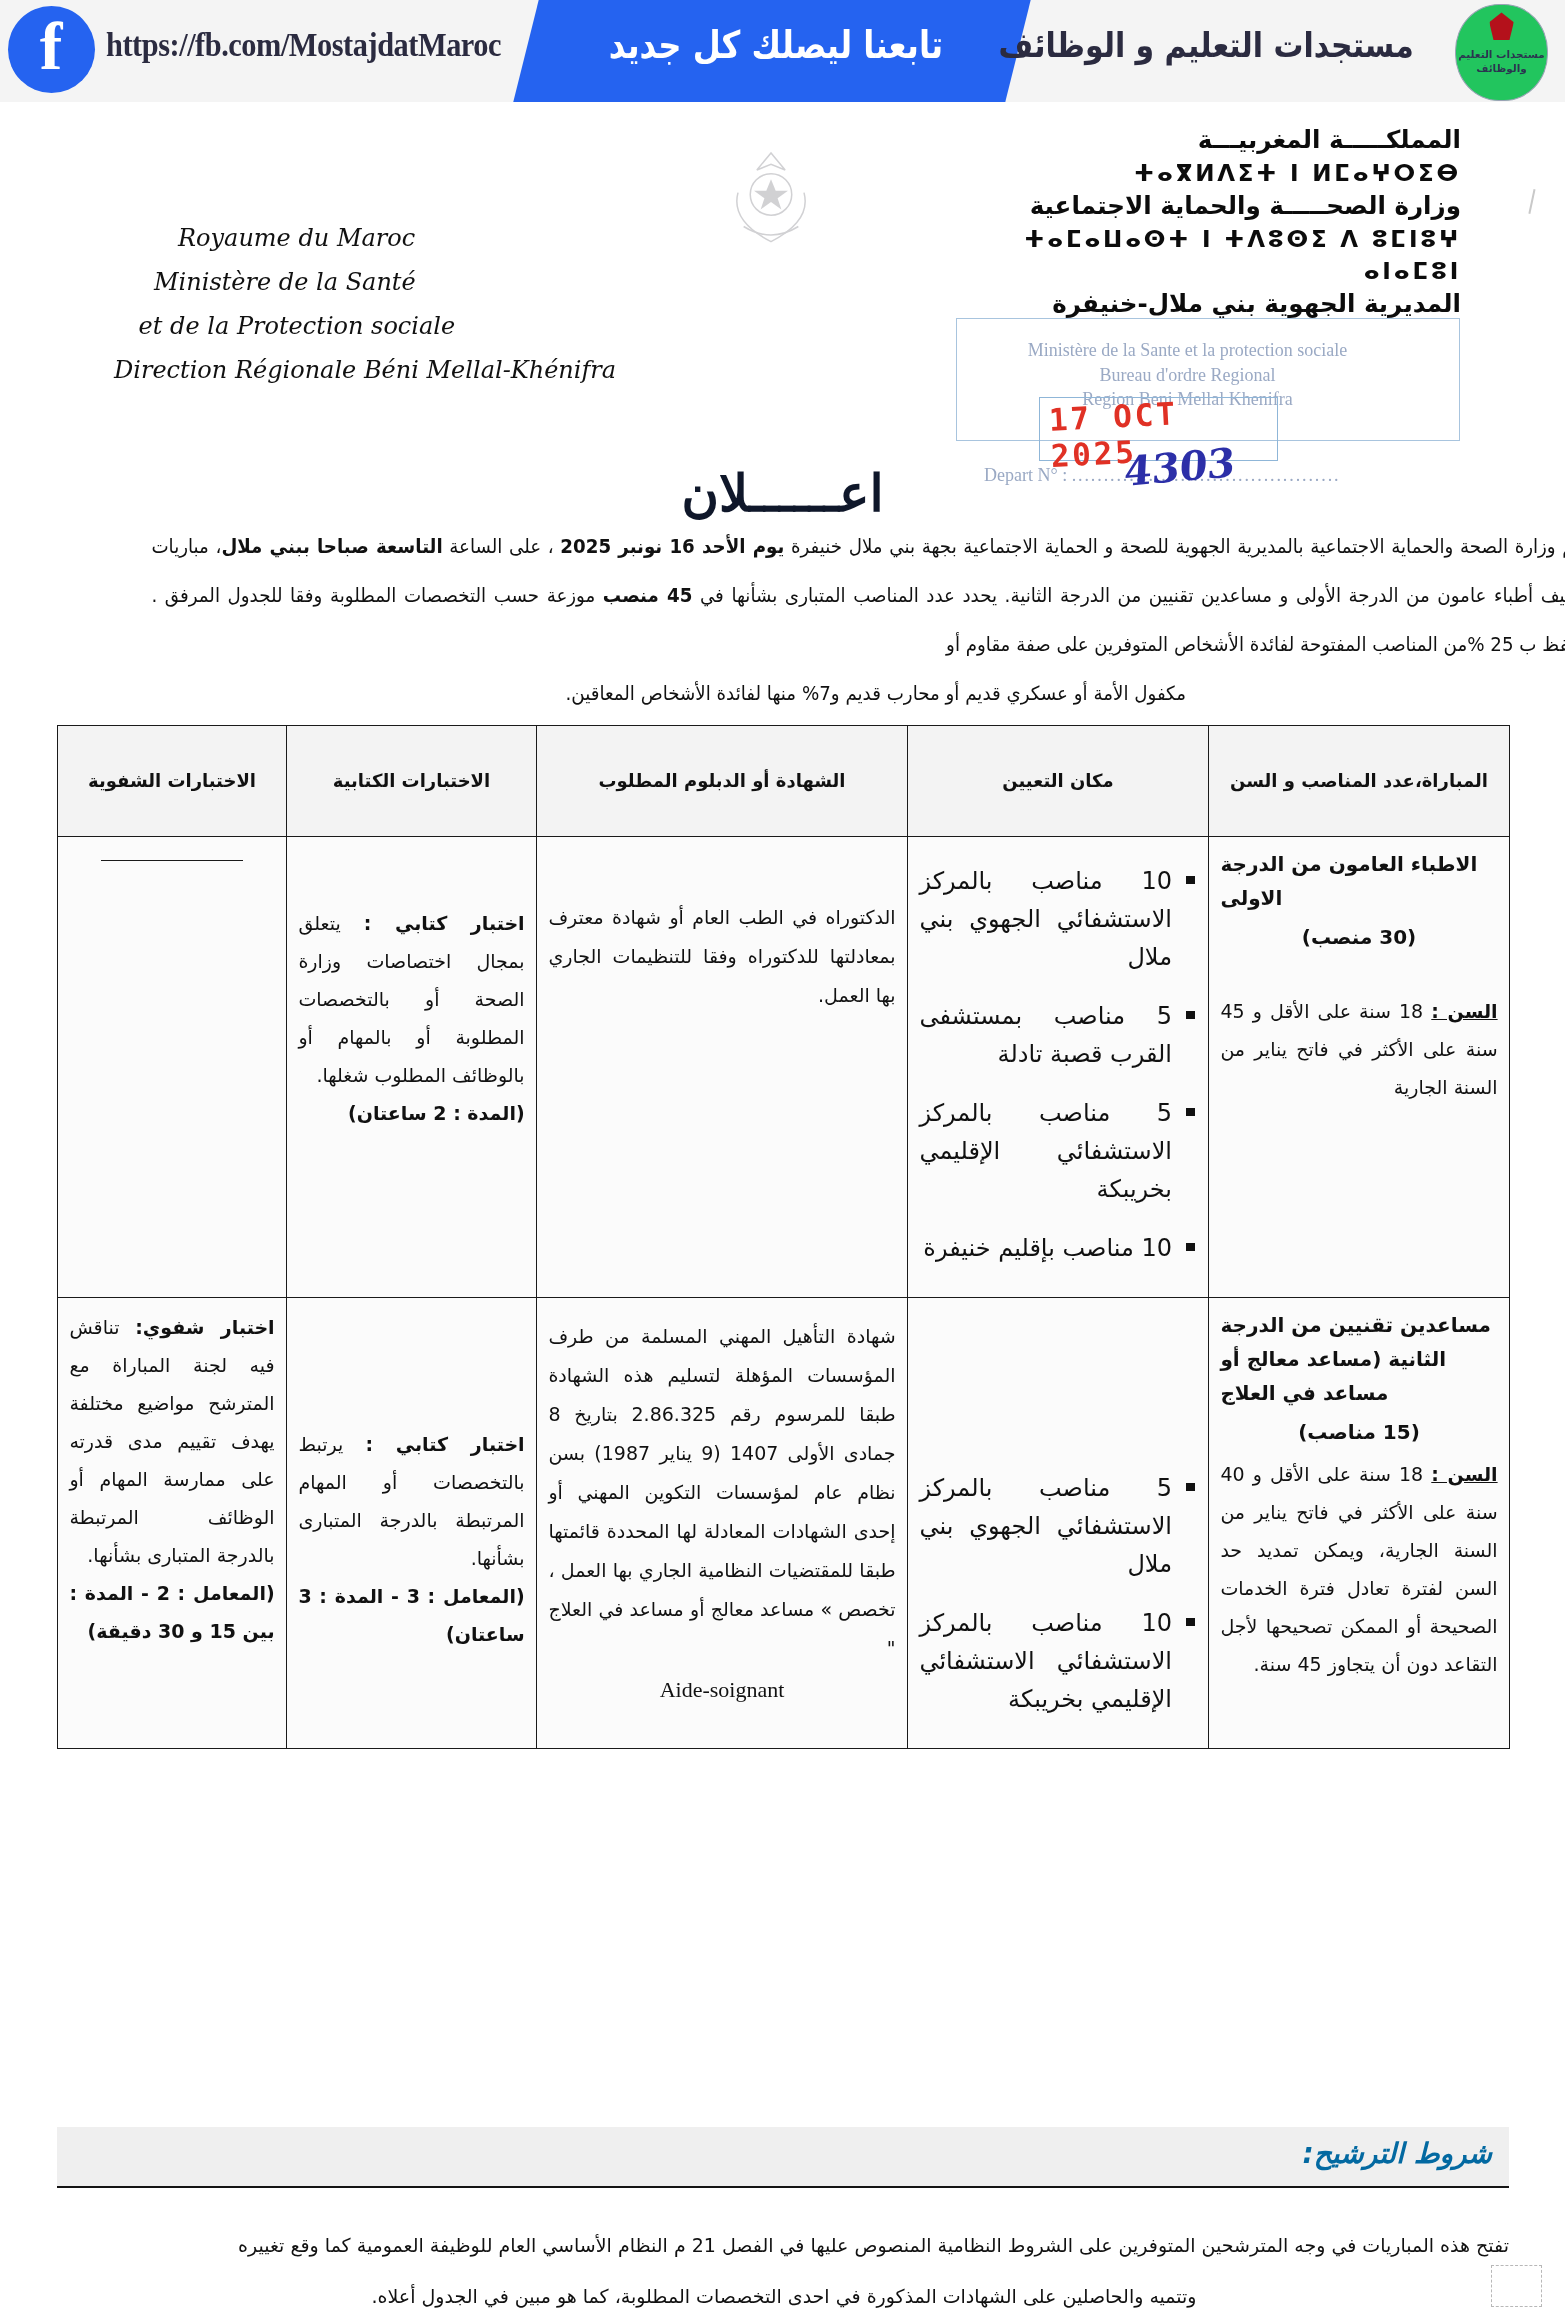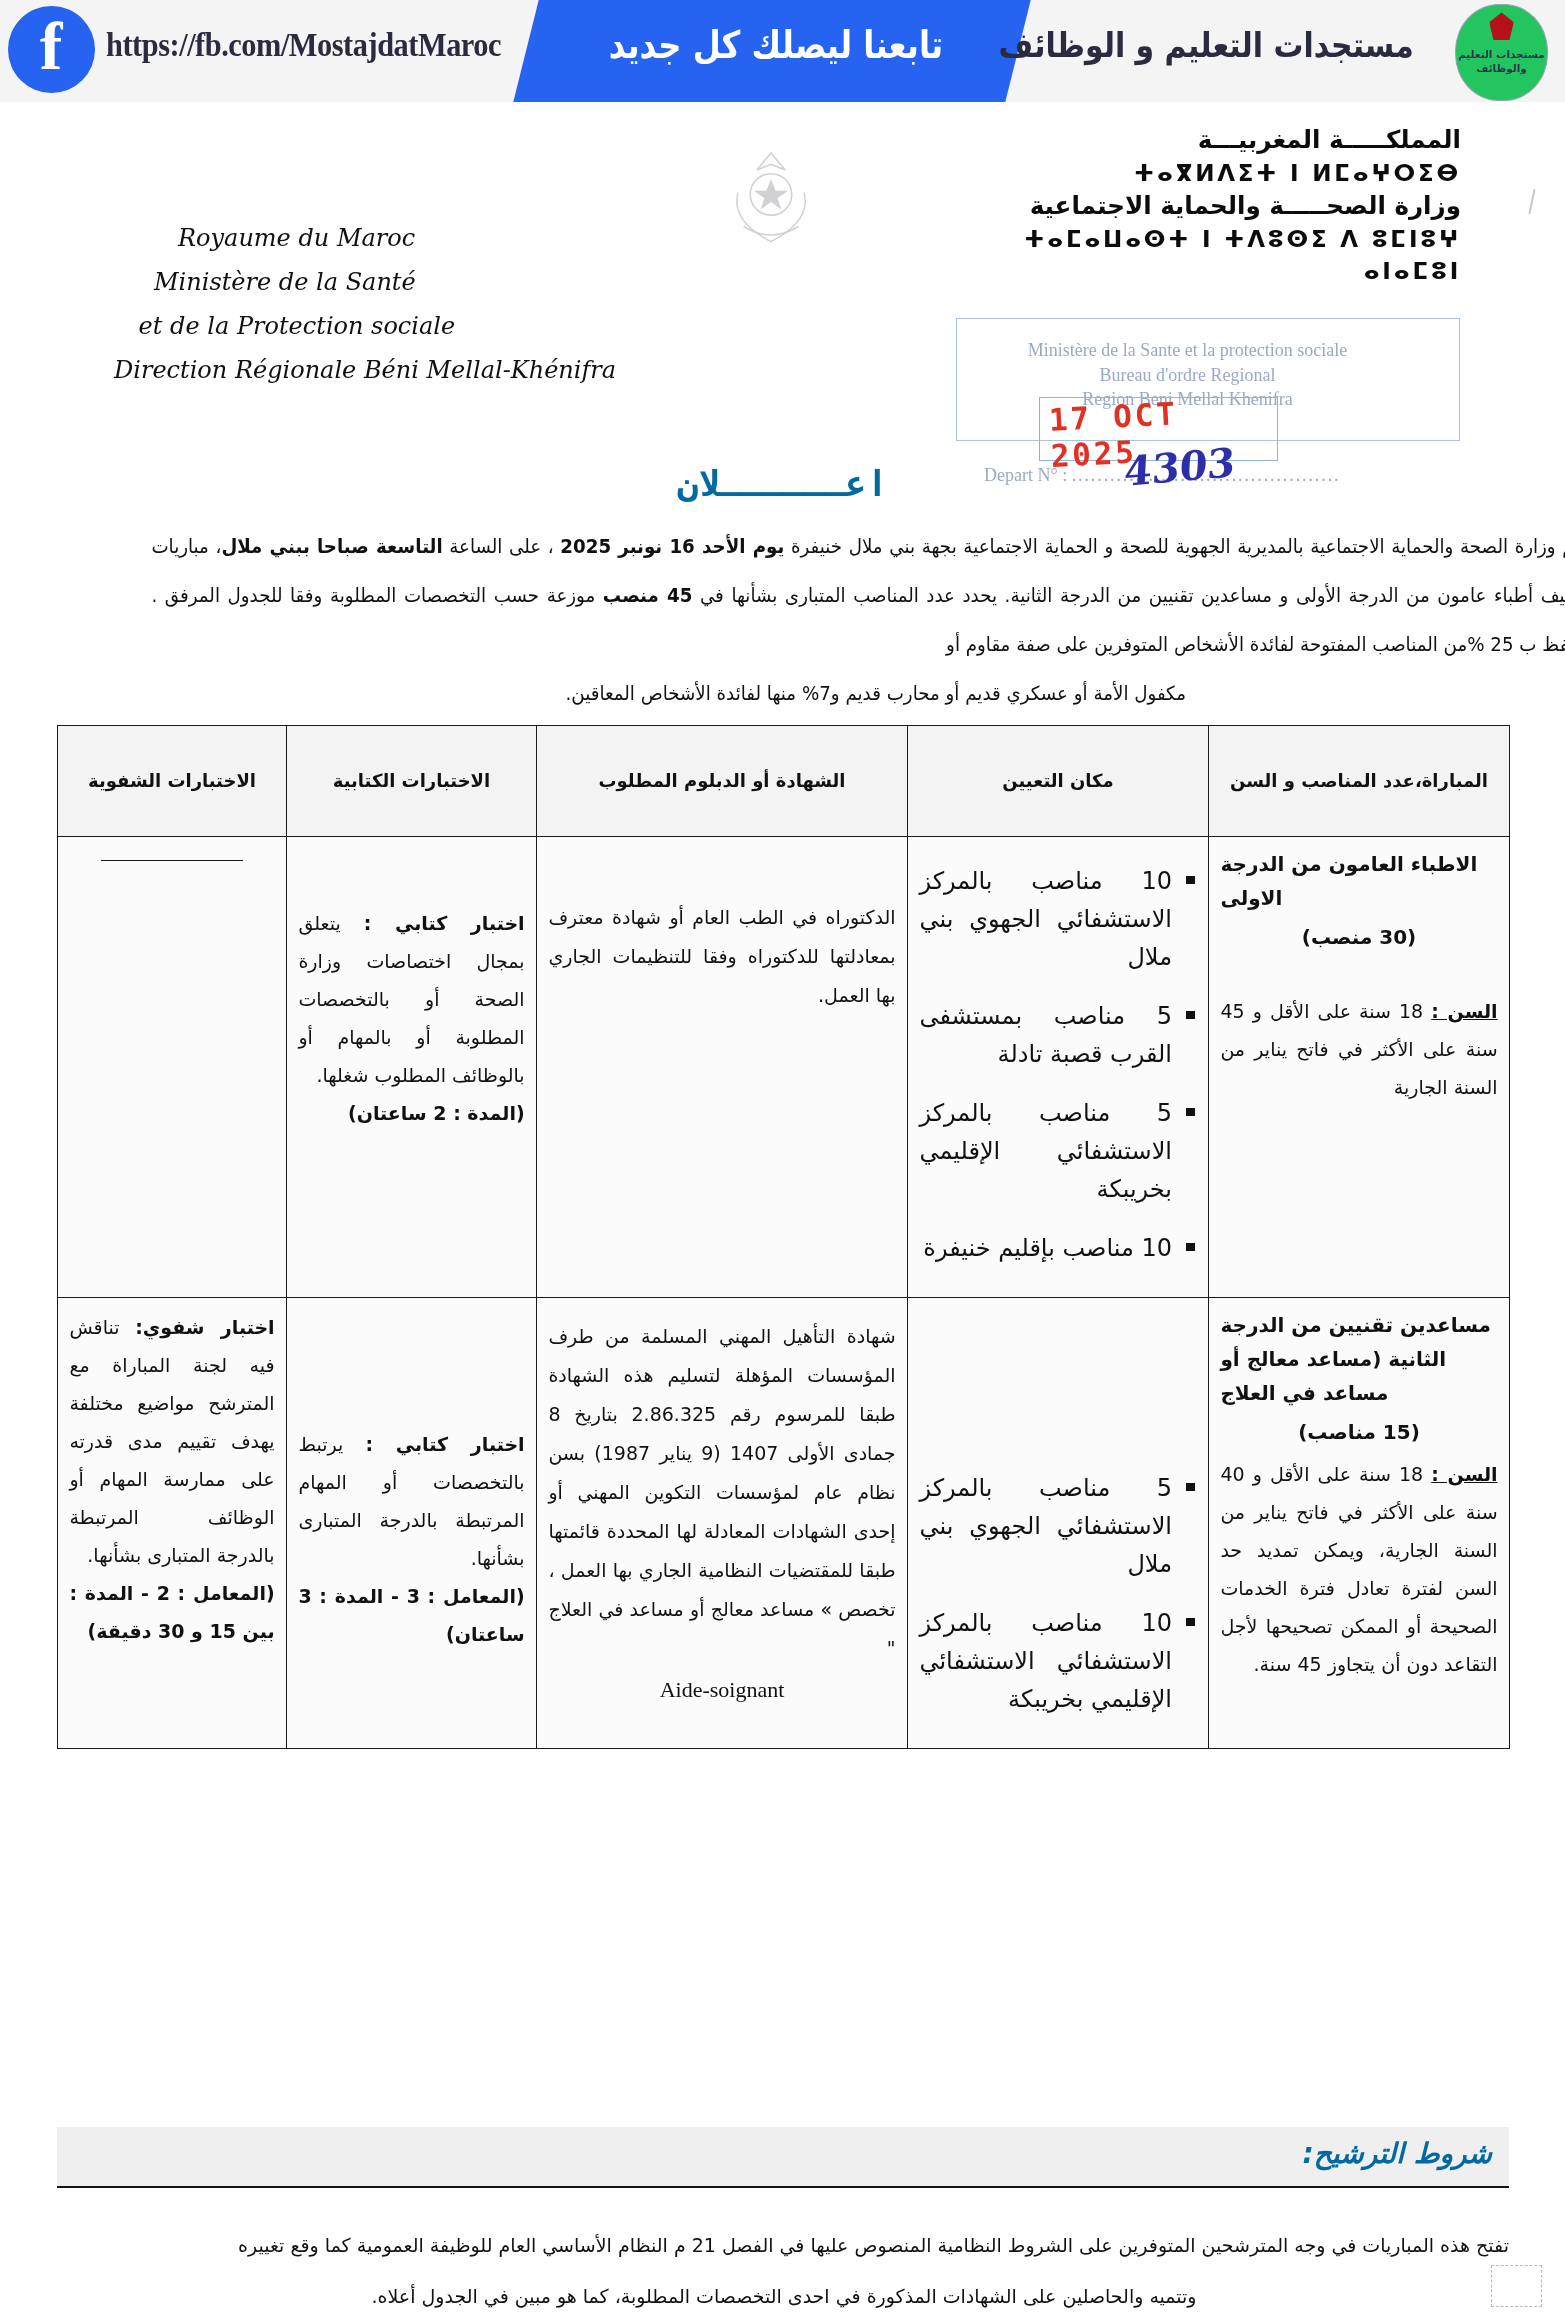--- a/index.html
+++ b/index.html
@@ -220,24 +220,24 @@
     transform: rotate(-5deg) skewX(-8deg);
   }
 
   
   .doc-title {
     position: absolute;
     left: 0; right: 0;
     top: 362px;
     text-align: center;
     direction: rtl;
-    font-family: Liberation Mono, monospace;
-    font-size: 35px;
-    font-weight: bold;
-    color: #0369a1;
+    font-family: Liberation Sans, sans-serif;
+    font-size: 51px;
+    font-weight: bold;
+    color: #0f172a;
     letter-spacing: 0;
   }
 
   
   .intro {
     position: absolute;
     left: 59px; top: 420px;
     width: 1448px;
     direction: rtl;
     text-align: justify;
@@ -448,20 +448,21 @@
         <path d="M40 60 q-8 30 35 52 q43 -22 35 -52"></path>
         <path d="M46 96 q29 18 58 0"></path>
       </g>
     </svg>
 
     <div class="lh-ar">
       <div class="ar-big">المملكـــــة المغربيـــة</div>
       <div class="tif">ⵜⴰⴳⵍⴷⵉⵜ ⵏ ⵍⵎⴰⵖⵔⵉⴱ</div>
       <div class="ar-big">وزارة الصحـــــة والحماية الاجتماعية</div>
       <div class="tif">ⵜⴰⵎⴰⵡⴰⵙⵜ ⵏ ⵜⴷⵓⵙⵉ ⴷ ⵓⵎⵏⵓⵖ ⴰⵏⴰⵎⵓⵏ</div>
+      <div class="ar-big">المديرية الجهوية بني ملال-خنيفرة</div>
     </div>
 
     <div class="stamp-box"></div>
     <div class="stamp-blue-txt">
       <div>Ministère de la Sante et la protection sociale</div>
       <div>Bureau d'ordre Regional</div>
       <div>Region Beni Mellal Khenifra</div>
     </div>
     <div class="stamp-red">
       <span>17 OCT 2025</span>

